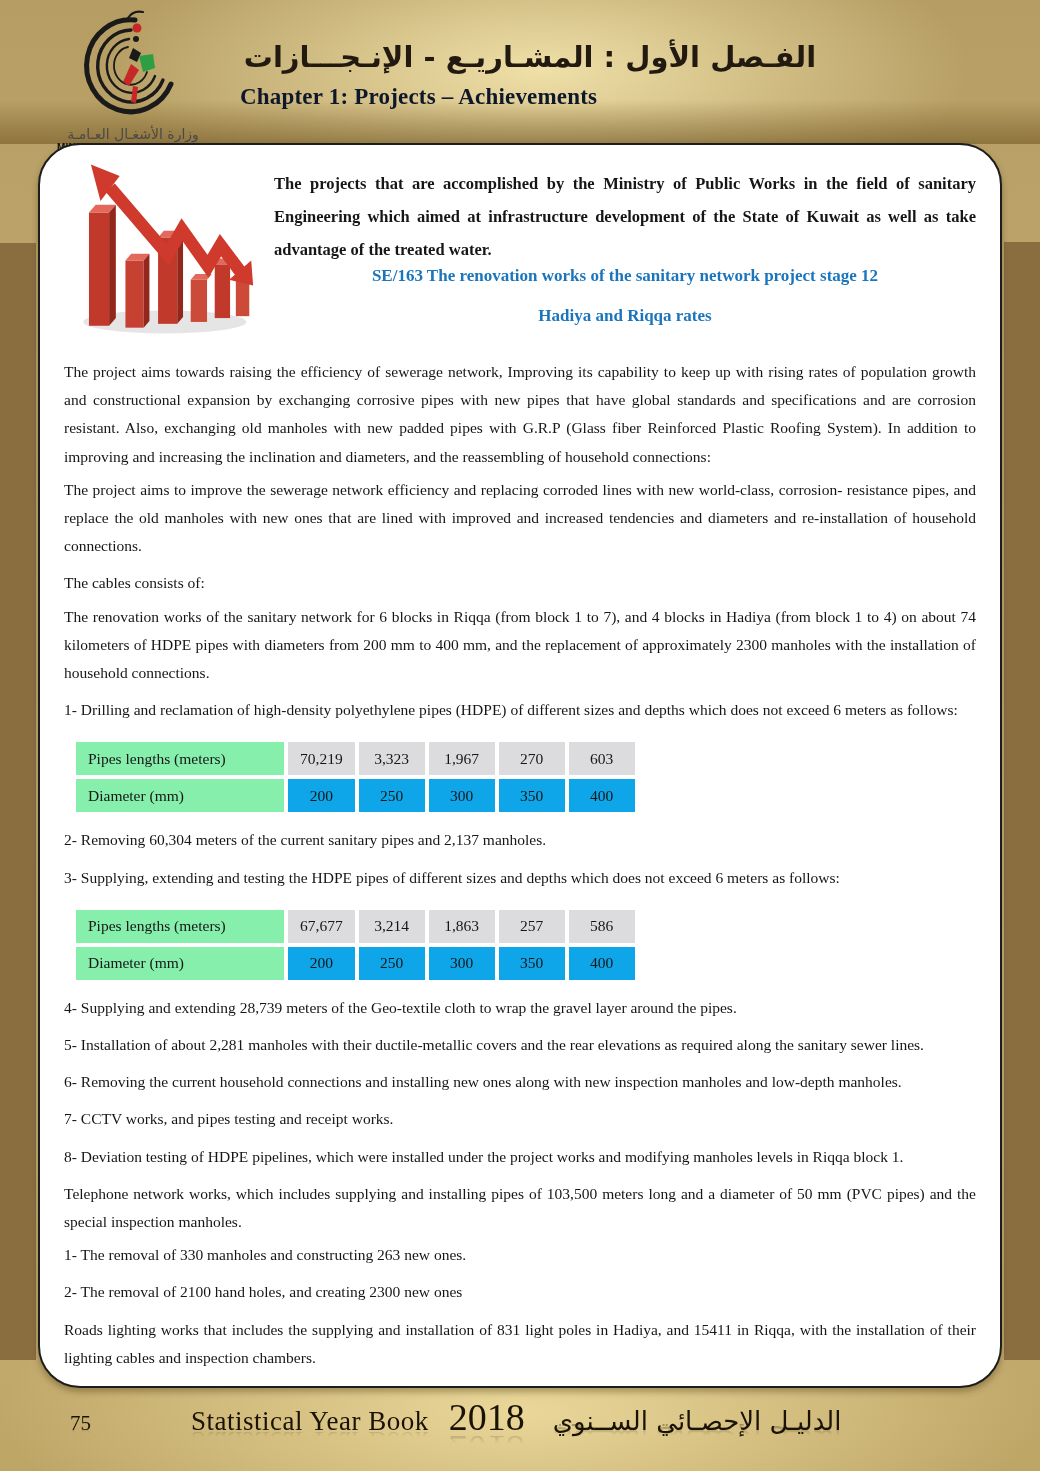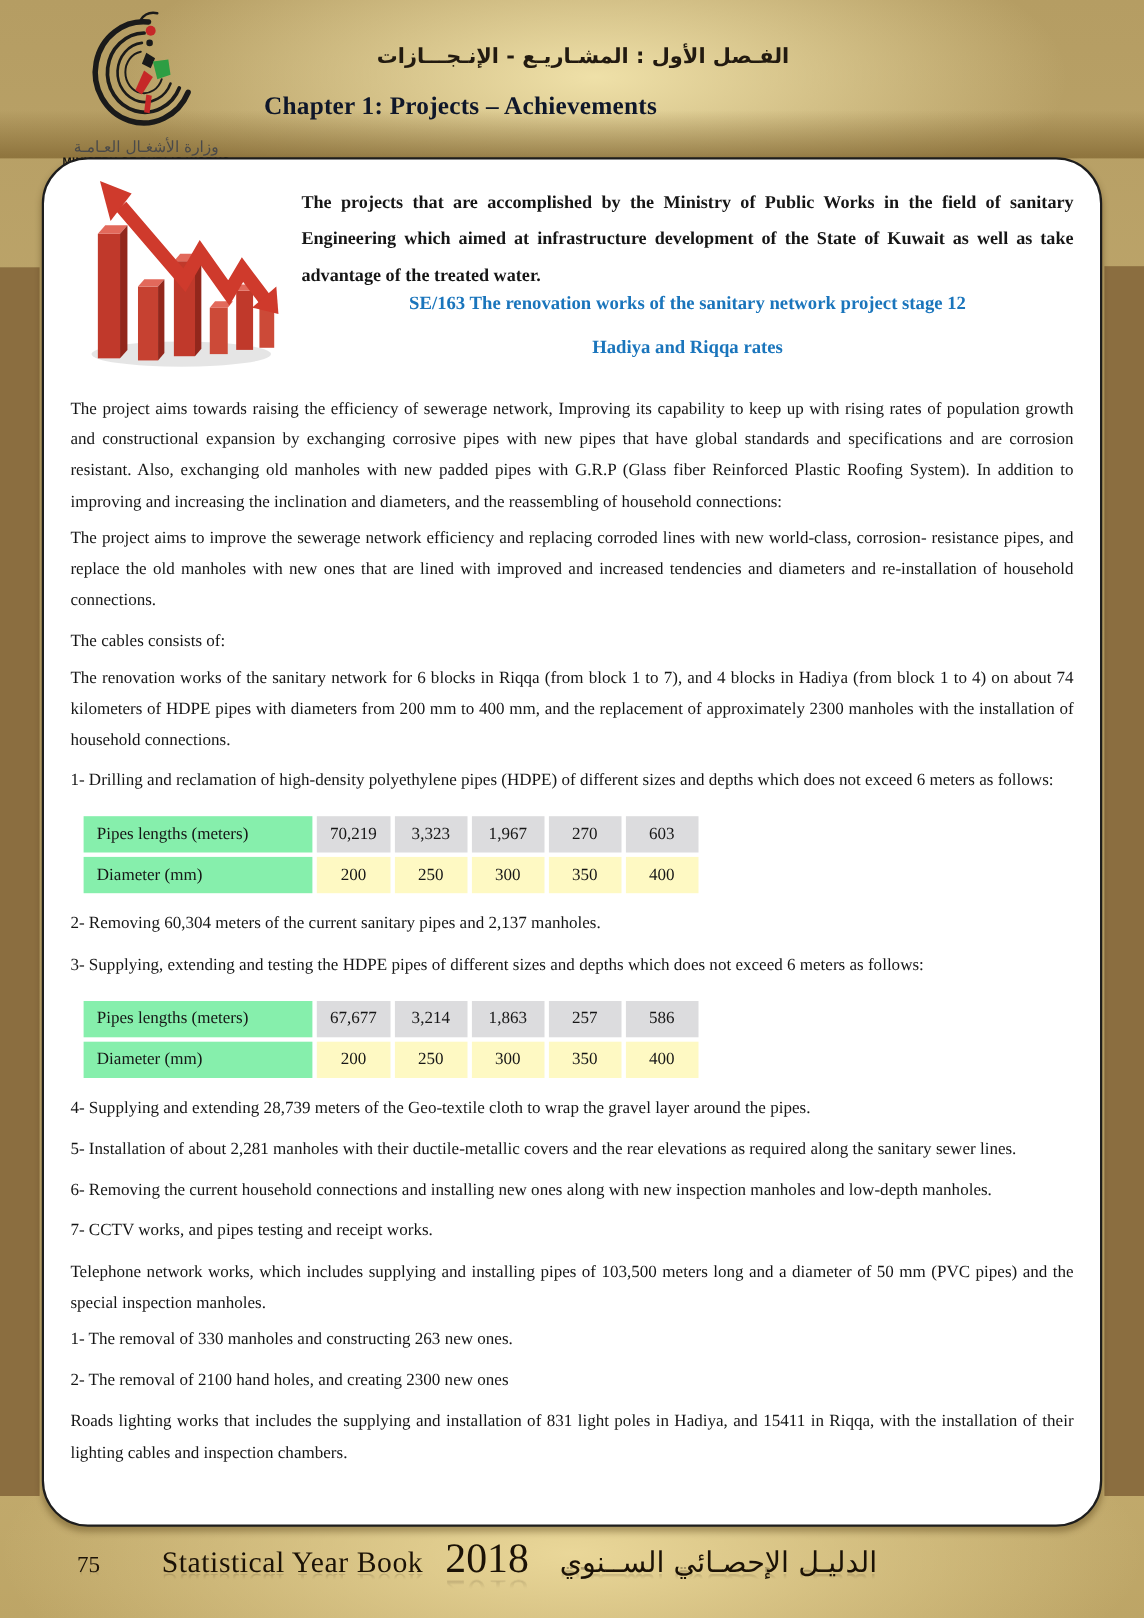--- a/index.html
+++ b/index.html
@@ -24,21 +24,21 @@
   .strip.right { right: 0; top: 242px; height: 1118px; }
 
   
   .logo-block { position: absolute; left: 26px; top: 6px; width: 214px; text-align: center; }
   .logo-block svg { display: block; margin: 0 auto; }
   .logo-ar { font-family: "DejaVu Sans", sans-serif; font-size: 14px; color: #4a4a4a; direction: rtl; }
   .logo-en { font-family: "Liberation Sans", sans-serif; font-size: 10px; font-weight: bold; color: #111; letter-spacing: .3px; }
   .chapter-ar {
     position: absolute; left: 240px; top: 40px; width: 580px; text-align: center;
     direction: rtl; font-family: "DejaVu Sans", sans-serif;
-    font-size: 19px; font-weight: bold; color: #221a10;
+    font-size: 29px; font-weight: bold; color: #221a10;
   }
   .chapter-en {
     position: absolute; left: 240px; top: 84px; width: 580px; text-align: left;
     font-size: 23px; font-weight: bold; color: #0f172a; letter-spacing: .2px;
   }
 
   
   .card {
     position: absolute; left: 38px; top: 143px; width: 964px; height: 1245px;
     background: #ffffff; border: 2px solid #1d1d1d; border-radius: 42px;
@@ -63,30 +63,30 @@
   .body-copy p.gap-above { margin-top: 9px; }
 
   table.spec {
     border-collapse: separate; border-spacing: 4px;
     margin: 14px 0 10px 8px; font-size: 15.5px;
   }
   table.spec td { height: 33px; padding: 2px 12px; }
   td.lbl { width: 208px; background: #86efac; }
   td.val { width: 66px; text-align: center; padding: 2px 6px; }
   tr.r1 td.val { background: #dcdcde; }
-  tr.r2 td.val { background: #fef9c3; }
+  tr.r2 td.val { background: #0ea5e9; }
 
   
   .footer-row {
     position: absolute; left: 38px; top: 1395px; width: 964px;
     display: flex; align-items: baseline; font-weight: normal; color: #1b1206;
   }
   .footer-row > span { -webkit-box-reflect: below -12px linear-gradient(transparent 62%, rgba(0,0,0,.35)); }
   .pg-num { font-size: 21px; margin-left: 32px; }
-  .book-title { font-size: 27px; margin-left: 56px; letter-spacing: .5px; }
+  .book-title { font-size: 27px; margin-left: 100px; letter-spacing: .5px; }
   .book-year { font-size: 38px; margin-left: 20px; }
   .book-title-ar { font-size: 26px; margin-left: 28px; direction: rtl; font-family: "DejaVu Sans", sans-serif; }
 </style>
 </head>
 <body>
 
 <div class="shade-above-card"></div>
 <div class="strip left"></div>
 <div class="strip right"></div>
 
@@ -197,20 +197,21 @@
           <td class="val">350</td>
           <td class="val">400</td>
         </tr>
       </tbody>
     </table>
 
     <p class="item gap-above">4- Supplying and extending 28,739 meters of the Geo-textile cloth to wrap the gravel layer around the pipes.</p>
     <p class="item gap-above">5- Installation of about 2,281 manholes with their ductile-metallic covers and the rear elevations as required along the sanitary sewer lines.</p>
     <p class="item gap-above">6- Removing the current household connections and installing new ones along with new inspection manholes and low-depth manholes.</p>
     <p class="item gap-above">7- CCTV works, and pipes testing and receipt works.</p>
+    <p class="item gap-above">8- Deviation testing of HDPE pipelines, which were installed under the project works and modifying manholes levels in Riqqa block 1.</p>
     <p class="gap-above">Telephone network works, which includes supplying and installing pipes of 103,500 meters long and a diameter of 50 mm (PVC pipes) and the special inspection manholes.</p>
     <p class="item">1- The removal of 330 manholes and constructing 263 new ones.</p>
     <p class="item gap-above">2- The removal of 2100 hand holes, and creating 2300 new ones</p>
     <p class="gap-above">Roads lighting works that includes the supplying and installation of 831 light poles in Hadiya, and 15411 in Riqqa, with the installation of their lighting cables and inspection chambers.</p>
   </div>
 </div>
 
 <div class="footer-row">
   <span class="pg-num">75</span>
   <span class="book-title">Statistical Year Book</span>

